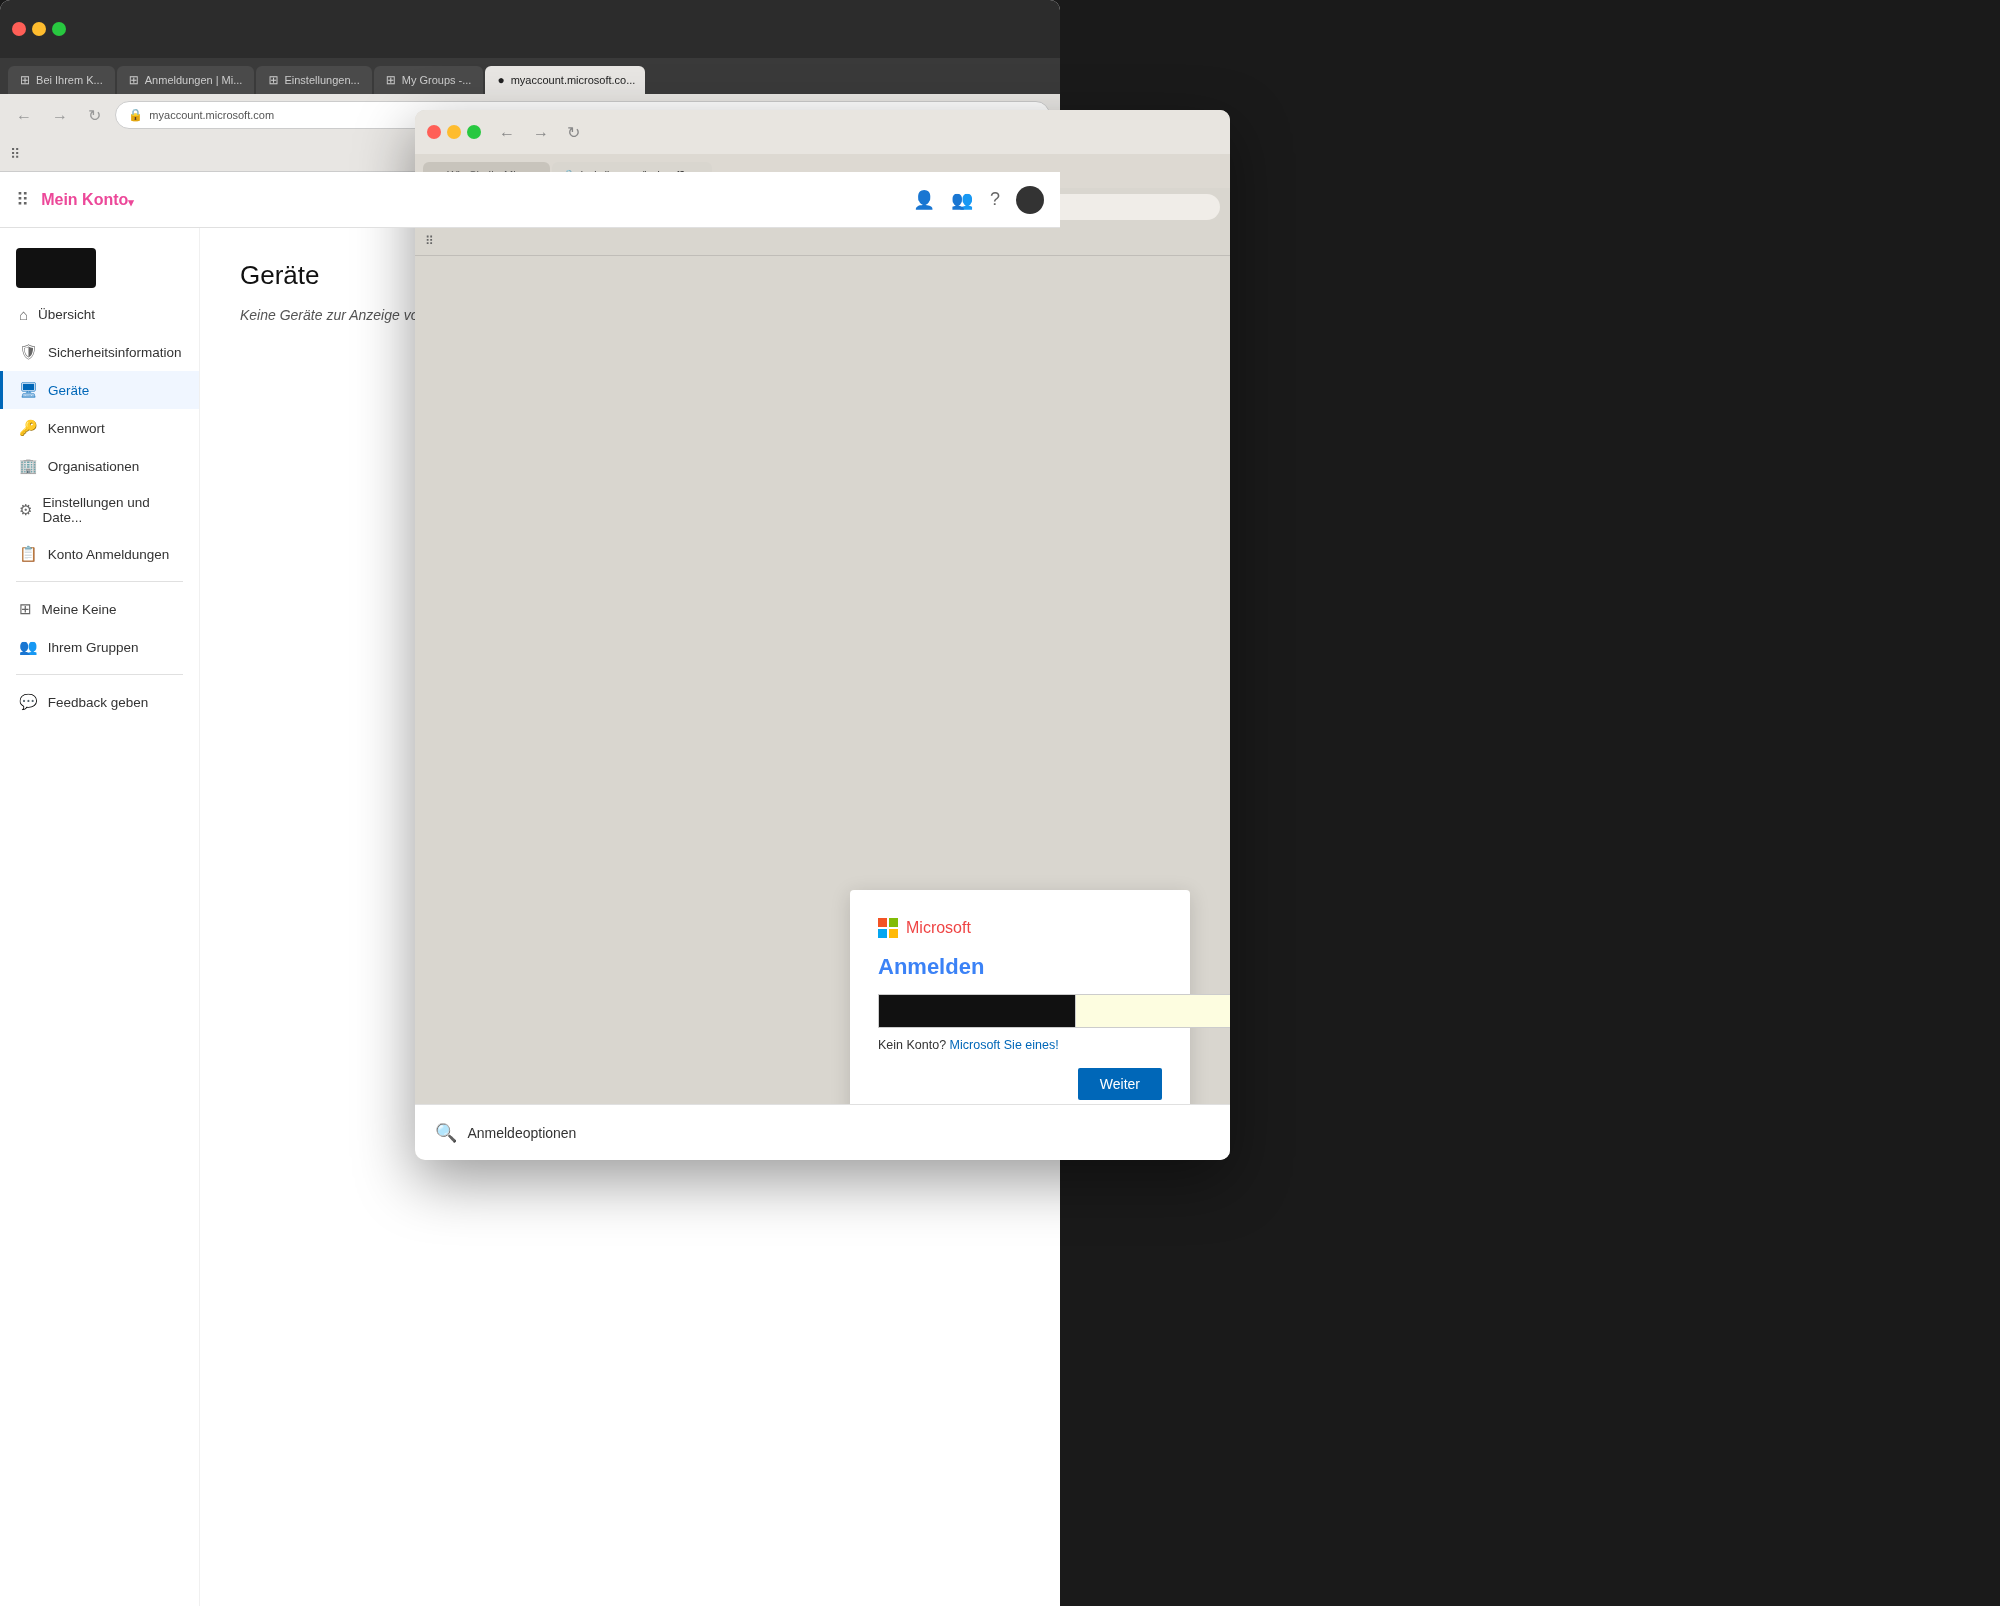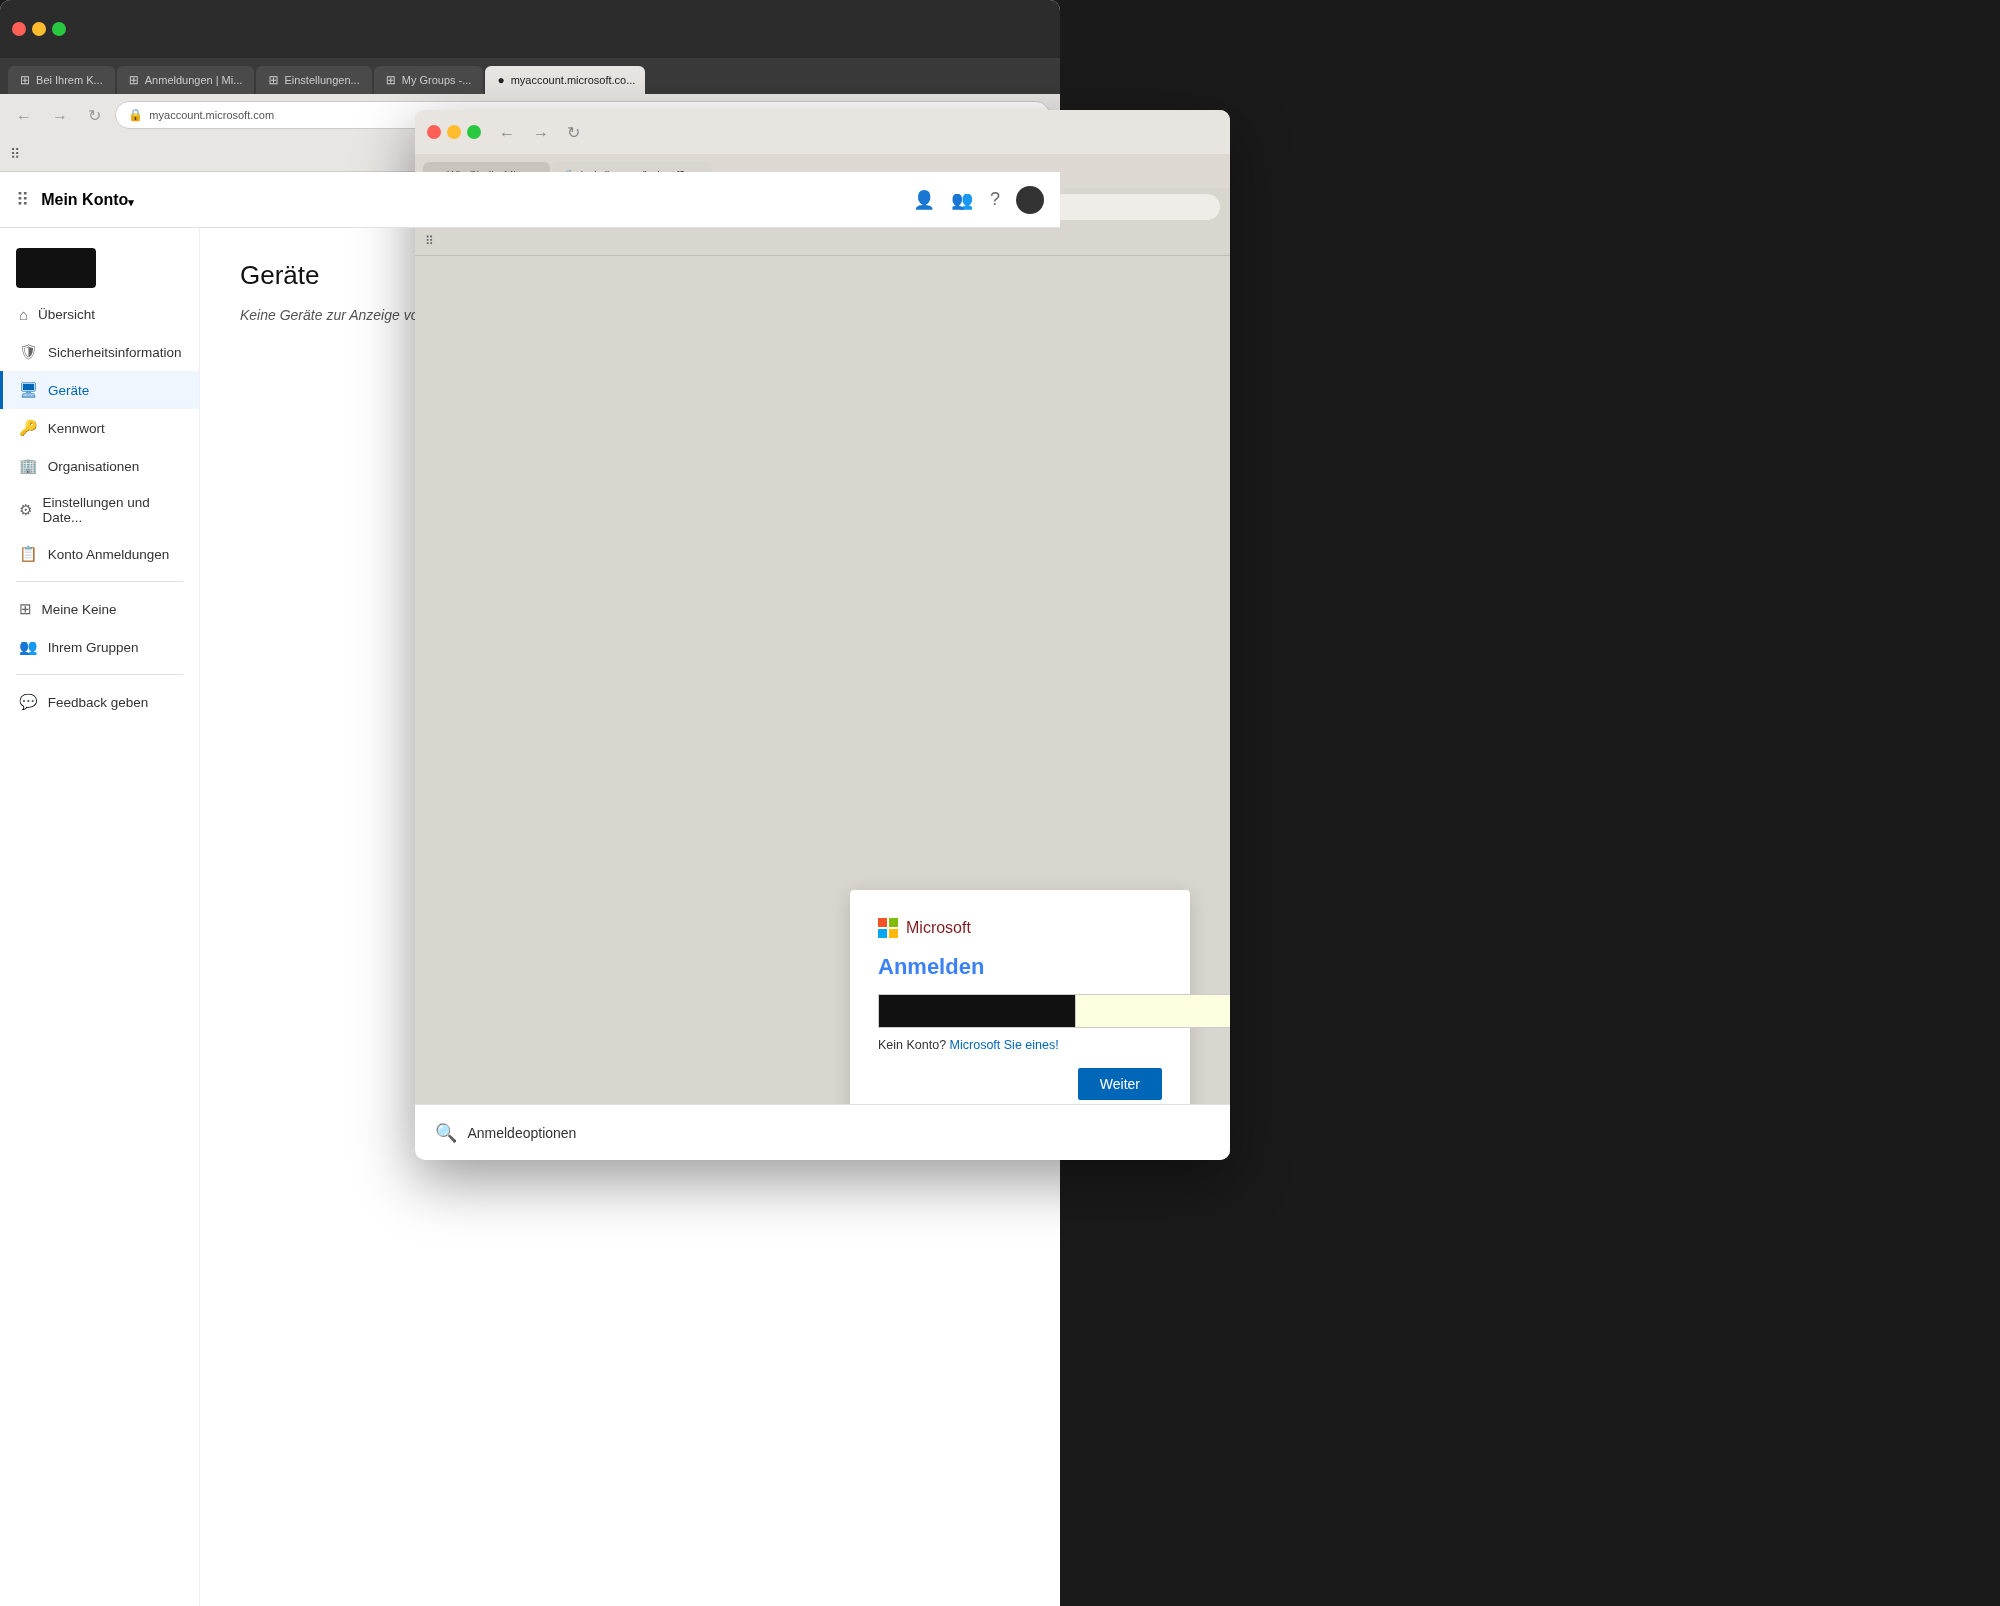--- a/index.html
+++ b/index.html
@@ -104,21 +104,21 @@
       height: 56px;
       background: #fff;
       border-bottom: 1px solid #e0e0e0;
       display: flex;
       align-items: center;
       padding: 0 16px;
       gap: 12px;
       z-index: 10;
     }
     .ms-grid-icon { font-size: 18px; color: #666; cursor: pointer; }
-    .ms-account-title { font-size: 16px; font-weight: 600; color: #000000; display: flex; align-items: flex-end; gap: 0; }
+    .ms-account-title { font-size: 16px; font-weight: 600; color: #ec4899; display: flex; align-items: flex-end; gap: 0; }
     .ms-topbar-icons { margin-left: auto; display: flex; gap: 16px; align-items: center; }
     .ms-topbar-icon { font-size: 18px; color: #666; cursor: pointer; }
     .ms-avatar-small { width: 28px; height: 28px; background: #333; border-radius: 50%; }
 
     
     .ms-sidebar {
       position: absolute;
       top: 228px;
       left: 0;
       width: 200px;
@@ -247,21 +247,21 @@
       box-shadow: 0 4px 20px rgba(0,0,0,0.15);
       padding: 28px 28px 20px;
     }
     .ms-logo { display: flex; align-items: center; gap: 8px; margin-bottom: 16px; }
     .ms-squares { display: grid; grid-template-columns: 1fr 1fr; gap: 2px; width: 20px; height: 20px; }
     .sq { width: 9px; height: 9px; }
     .sq-red { background: #f35325; }
     .sq-green { background: #81bc06; }
     .sq-blue { background: #05a6f0; }
     .sq-yellow { background: #ffba08; }
-    .ms-logo-text { font-size: 16px; color: #7f1d1d; font-weight: 400; }
+    .ms-logo-text { font-size: 16px; color: #ef4444; font-weight: 400; }
 
     .login-title { font-size: 22px; font-weight: 600; color: #3b82f6; margin-bottom: 14px; }
     .login-error { color: #c0392b; font-size: 12.5px; margin-bottom: 14px; line-height: 1.5; }
     .login-error a { color: #0067b8; text-decoration: none; }
 
     .login-input-row { display: flex; gap: 0; margin-bottom: 10px; }
     .login-input-email {
       flex: 1;
       height: 34px;
       background: #111;

